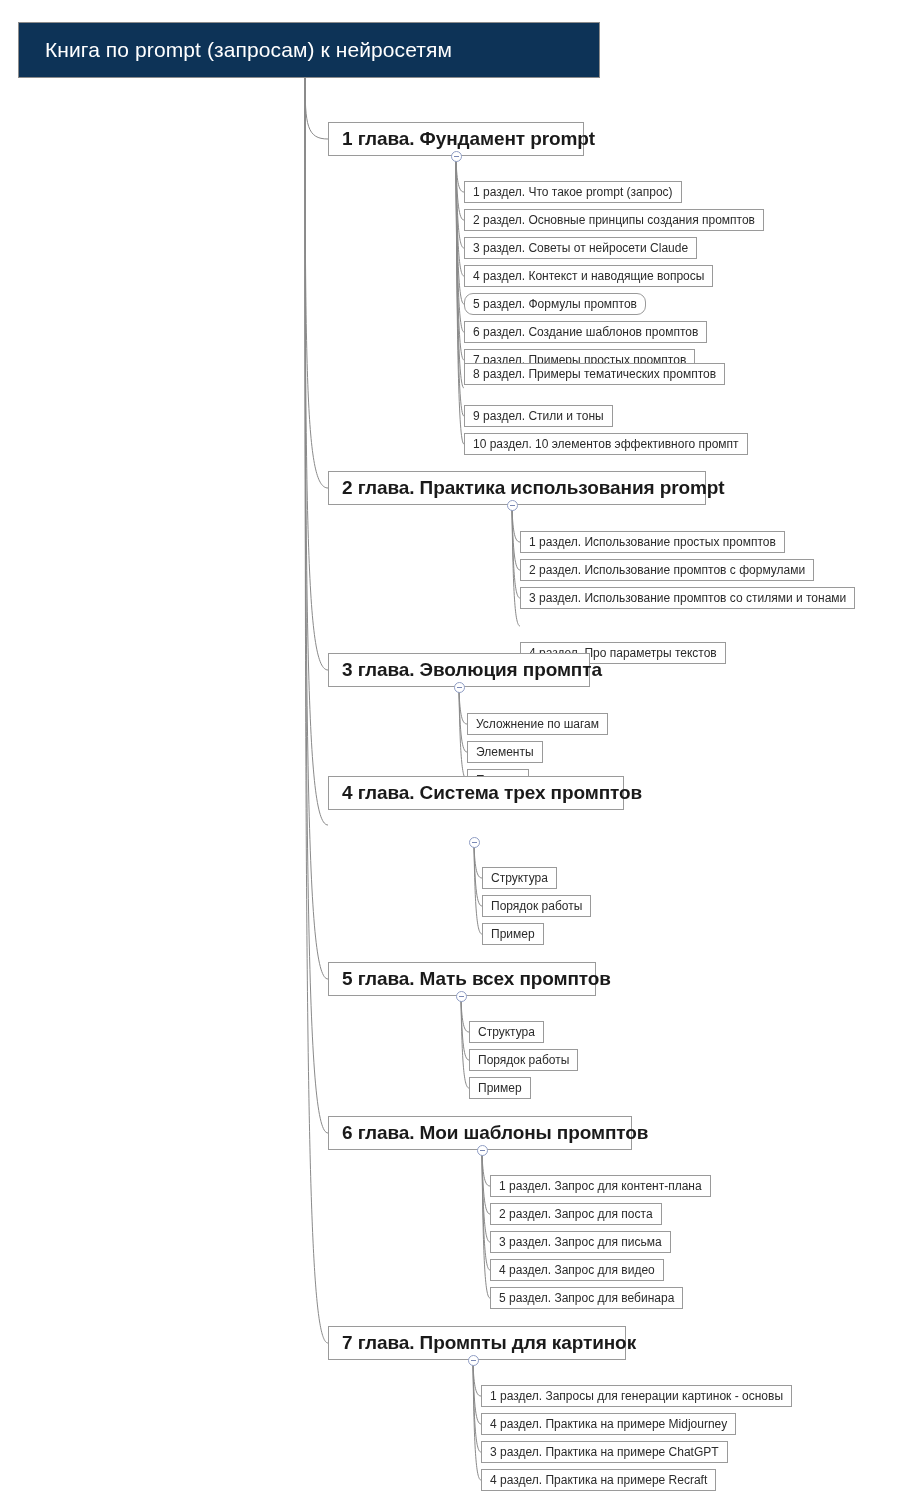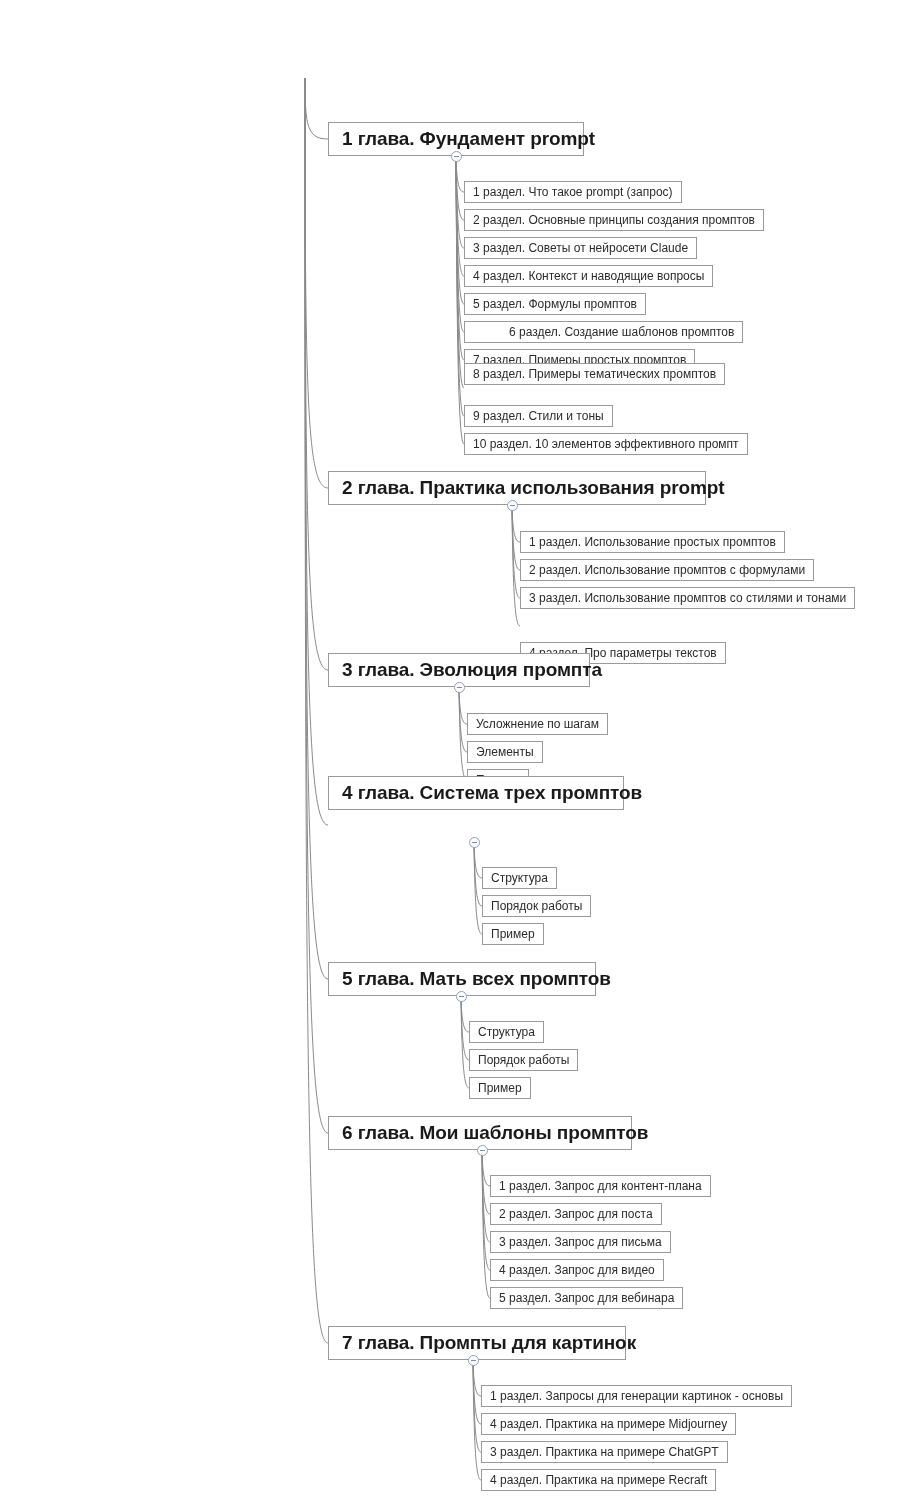--- a/index.html
+++ b/index.html
@@ -151,44 +151,47 @@
       <path d="M 482 1154 C 483 1217.36, 485 1242, 490 1242" fill="none" stroke="#8a8a8a" stroke-width="1"></path>
       <path d="M 482 1154 C 483 1237.52, 485 1270, 490 1270" fill="none" stroke="#8a8a8a" stroke-width="1"></path>
       <path d="M 482 1154 C 483 1257.68, 485 1298, 490 1298" fill="none" stroke="#8a8a8a" stroke-width="1"></path>
       <path d="M 305 78 C 305 1064.7, 307 1343, 328 1343" fill="none" stroke="#8a8a8a" stroke-width="1"></path>
       <path d="M 473 1364 C 474 1387.04, 476 1396, 481 1396" fill="none" stroke="#8a8a8a" stroke-width="1"></path>
       <path d="M 473 1364 C 474 1407.2, 476 1424, 481 1424" fill="none" stroke="#8a8a8a" stroke-width="1"></path>
       <path d="M 473 1364 C 474 1427.36, 476 1452, 481 1452" fill="none" stroke="#8a8a8a" stroke-width="1"></path>
       <path d="M 473 1364 C 474 1447.52, 476 1480, 481 1480" fill="none" stroke="#8a8a8a" stroke-width="1"></path>
     </svg>
 
+  <div class="root-node">
+    <span class="root-label">Книга по prompt (запросам) к нейросетям</span>
+  </div>
 
   <div id="nodes">
       <div class="chapter-node" style="left: 328px; top: 122px; width: 256px;">
         <span class="chapter-label">1 глава. Фундамент prompt</span>
       </div>
       <div class="toggle" style="left: 451px; top: 151px;">
         <span class="minus"></span>
       </div>
       <div class="section-node" style="left: 464px; top: 181px;">
         <span class="section-label">1 раздел. Что такое prompt (запрос)</span>
       </div>
       <div class="section-node" style="left: 464px; top: 209px;">
         <span class="section-label">2 раздел. Основные принципы создания промптов</span>
       </div>
       <div class="section-node" style="left: 464px; top: 237px;">
         <span class="section-label">3 раздел. Советы от нейросети Claude</span>
       </div>
       <div class="section-node" style="left: 464px; top: 265px;">
         <span class="section-label">4 раздел. Контекст и наводящие вопросы</span>
       </div>
-      <div class="section-node" style="left: 464px; top: 293px;">
+      <div class="section-node" style="left: 464px; top: 293px; border-radius: 9px;">
         <span class="section-label">5 раздел. Формулы промптов</span>
       </div>
-      <div class="section-node" style="left: 464px; top: 321px; padding-left: 36px;">
+      <div class="section-node" style="left: 464px; top: 321px;">
         <span class="section-label">6 раздел. Создание шаблонов промптов</span>
       </div>
       <div class="section-node" style="left: 464px; top: 349px;">
         <span class="section-label">7 раздел. Примеры простых промптов</span>
       </div>
       <div class="section-node" style="left: 464px; top: 363px; align-items: center;">
         <span class="section-label">8 раздел. Примеры тематических промптов</span>
       </div>
       <div class="section-node" style="left: 464px; top: 405px;">
         <span class="section-label">9 раздел. Стили и тоны</span>

